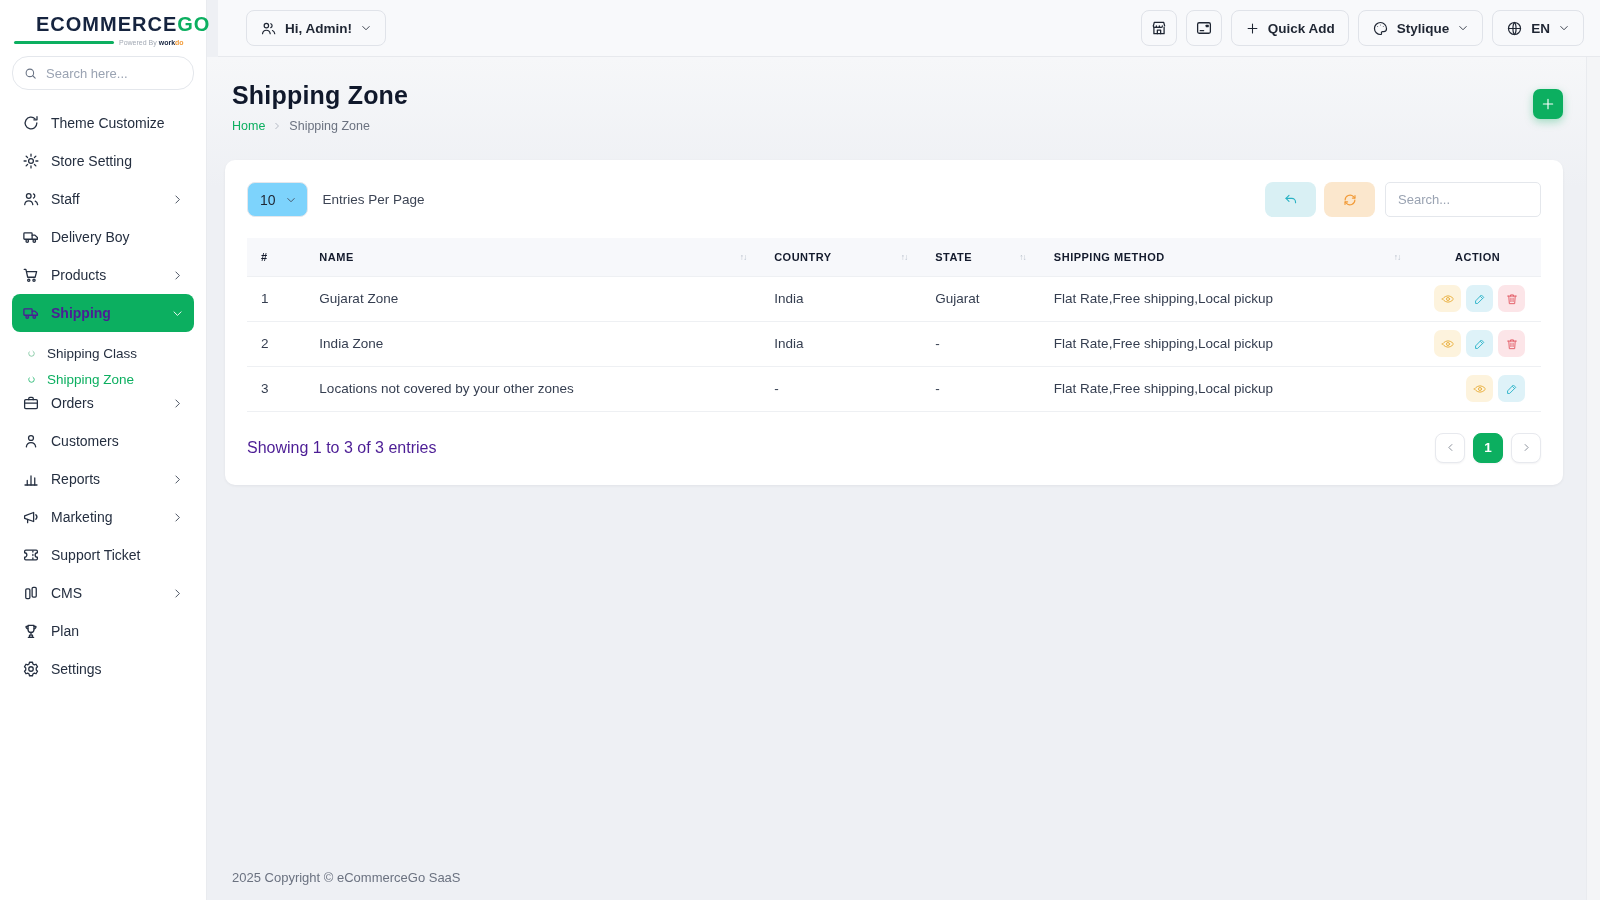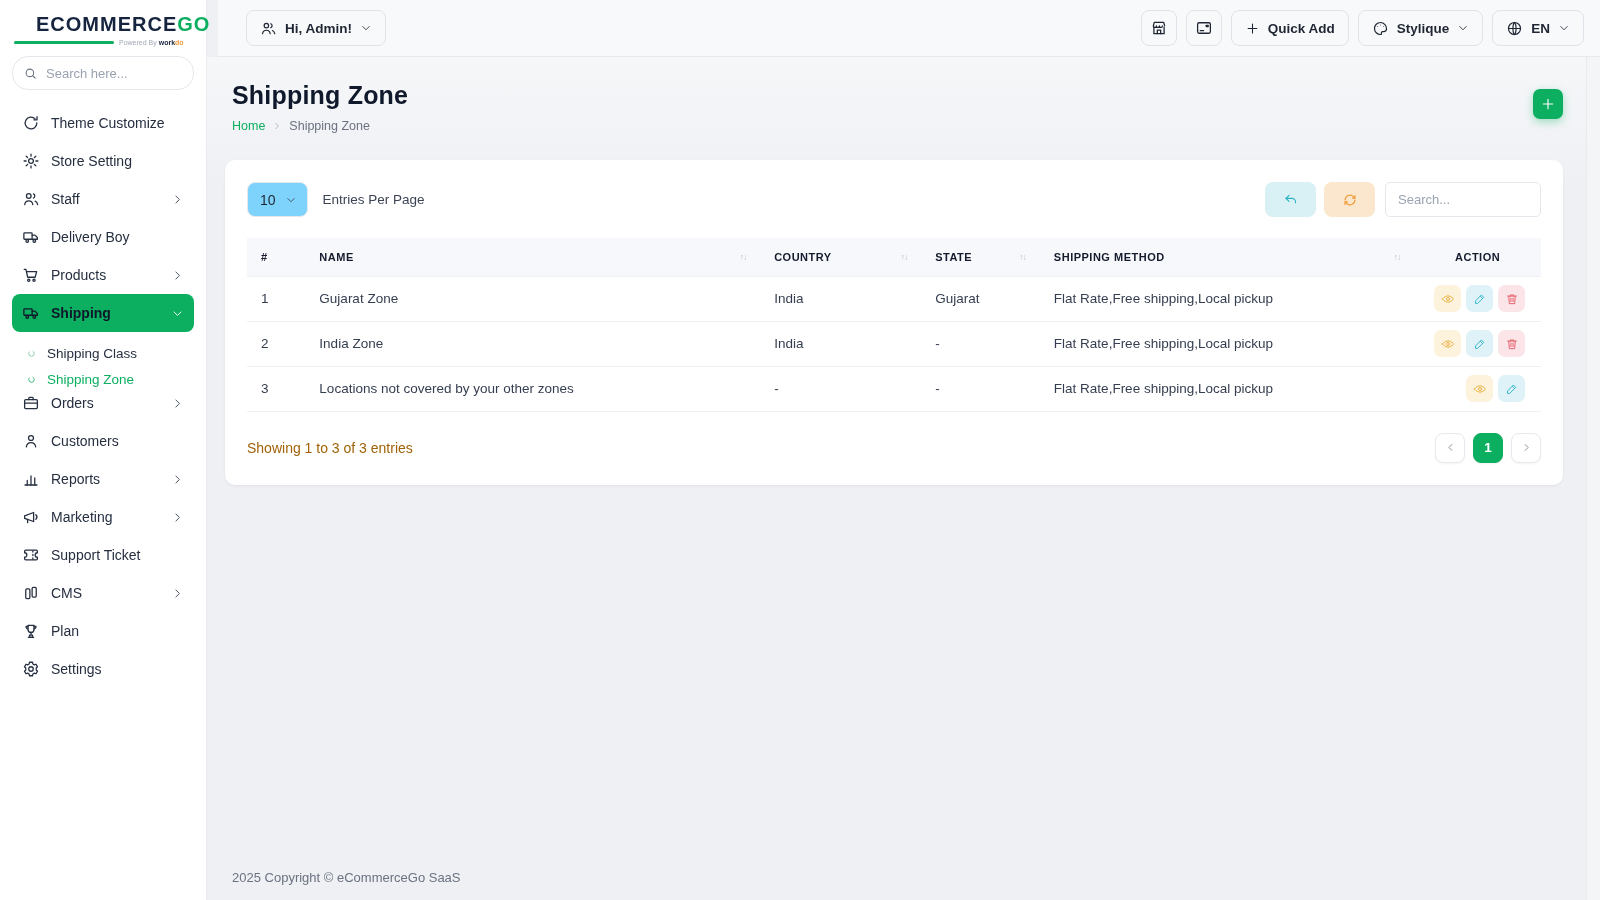--- a/index.html
+++ b/index.html
@@ -22,21 +22,21 @@
   .powered .wd { color:#16243f; font-weight:700; }
   .powered .wd2 { color:#f29b38; font-weight:700; }
   .side-search { margin:10px 12px 6px 12px; height:34px; border:1px solid #e4e7ec; border-radius:16px; background:#fff; display:flex; align-items:center; gap:8px; padding:2px 10px; }
   .side-search .ic { width:15px; height:15px; color:#6a7485; flex:0 0 auto; }
   .side-search input { border:none; outline:none; width:100%; font-size:13px; color:#252f40; font-family:inherit; background:transparent; }
   .side-search input::placeholder { color:#9aa3b2; }
   .nav { padding:8px 12px; }
   .nav-item { display:flex; align-items:center; gap:11px; height:38px; padding:0 10px; border-radius:8px; font-size:14px; font-weight:500; color:#252f40; cursor:pointer; }
   .nav-item .ic { width:18px; height:18px; flex:0 0 auto; }
   .nav-item .chev { width:13px; height:13px; margin-left:auto; color:#3d4656; }
-  .nav-item.active { background:#0caf60; color:#0f172a; font-weight:700; }
+  .nav-item.active { background:#0caf60; color:#4c1d95; font-weight:700; }
   .nav-item.active .chev { color:#fff; }
   .sub-item { display:flex; align-items:center; gap:10px; height:26px; padding:16px 10px 0 14px; font-size:13.5px; font-weight:500; color:#252f40; cursor:pointer; }
   .sub-item .ic { width:11px; height:11px; color:#6fbe94; flex:0 0 auto; }
   .sub-item.active { color:#0caf60; }
   .sub-item.active .ic { color:#0caf60; }
 
   
   .topbar { position:absolute; left:218px; top:0; right:0; height:57px; background:#f8f9fb; border-bottom:1px solid #e7e9ed; display:flex; align-items:center; padding:0 16px 0 28px; z-index:4; }
   .btn-outline { display:inline-flex; align-items:center; gap:8px; height:36px; border:1px solid #e0e3e9; border-radius:8px; background:transparent; padding:0 13px; font-size:13.5px; font-weight:600; color:#1f2633; font-family:inherit; cursor:pointer; white-space:nowrap; }
   .btn-outline .ic { width:17px; height:17px; color:#1f2633; }
@@ -79,21 +79,21 @@
   col.c-state { width:118px; } col.c-method { width:372px; } col.c-action { width:126px; }
   th.center .th-inner { justify-content:center; }
   .actions { display:flex; gap:5px; justify-content:flex-end; padding-right:2px; }
   .act { width:27px; height:27px; border:none; border-radius:7px; display:flex; align-items:center; justify-content:center; cursor:pointer; }
   .act .ic { width:14px; height:14px; }
   .act.view { background:#fdf3dd; color:#e9b041; }
   .act.edit { background:#def2f8; color:#36b7cb; }
   .act.delete { background:#fce5e8; color:#e4606a; }
 
   .card-foot { display:flex; align-items:center; justify-content:space-between; margin-top:21px; }
-  .summary { font-size:14px; color:#a16207; }
+  .summary { font-size:16px; color:#4c1d95; }
   .pagination { display:flex; align-items:center; gap:8px; }
   .page-btn { width:30px; height:30px; border:1px solid #e7e9ee; border-radius:8px; background:#fff; color:#6b7280; display:flex; align-items:center; justify-content:center; cursor:pointer; box-shadow:0 1px 2px rgba(16,24,40,.05); }
   .page-btn .ic { width:11px; height:11px; }
   .page-btn.current { background:#0caf60; border-color:#0caf60; color:#fff; font-size:13.5px; font-weight:600; }
 
   .copyright { position:absolute; left:25px; bottom:15px; font-size:13px; color:#6b7280; }
   .scroll-rail { position:absolute; right:0; top:57px; bottom:0; width:14px; background:#f4f5f7; border-left:1px solid #e9ebef; z-index:3; }
 </style>
 </head>
 <body>

